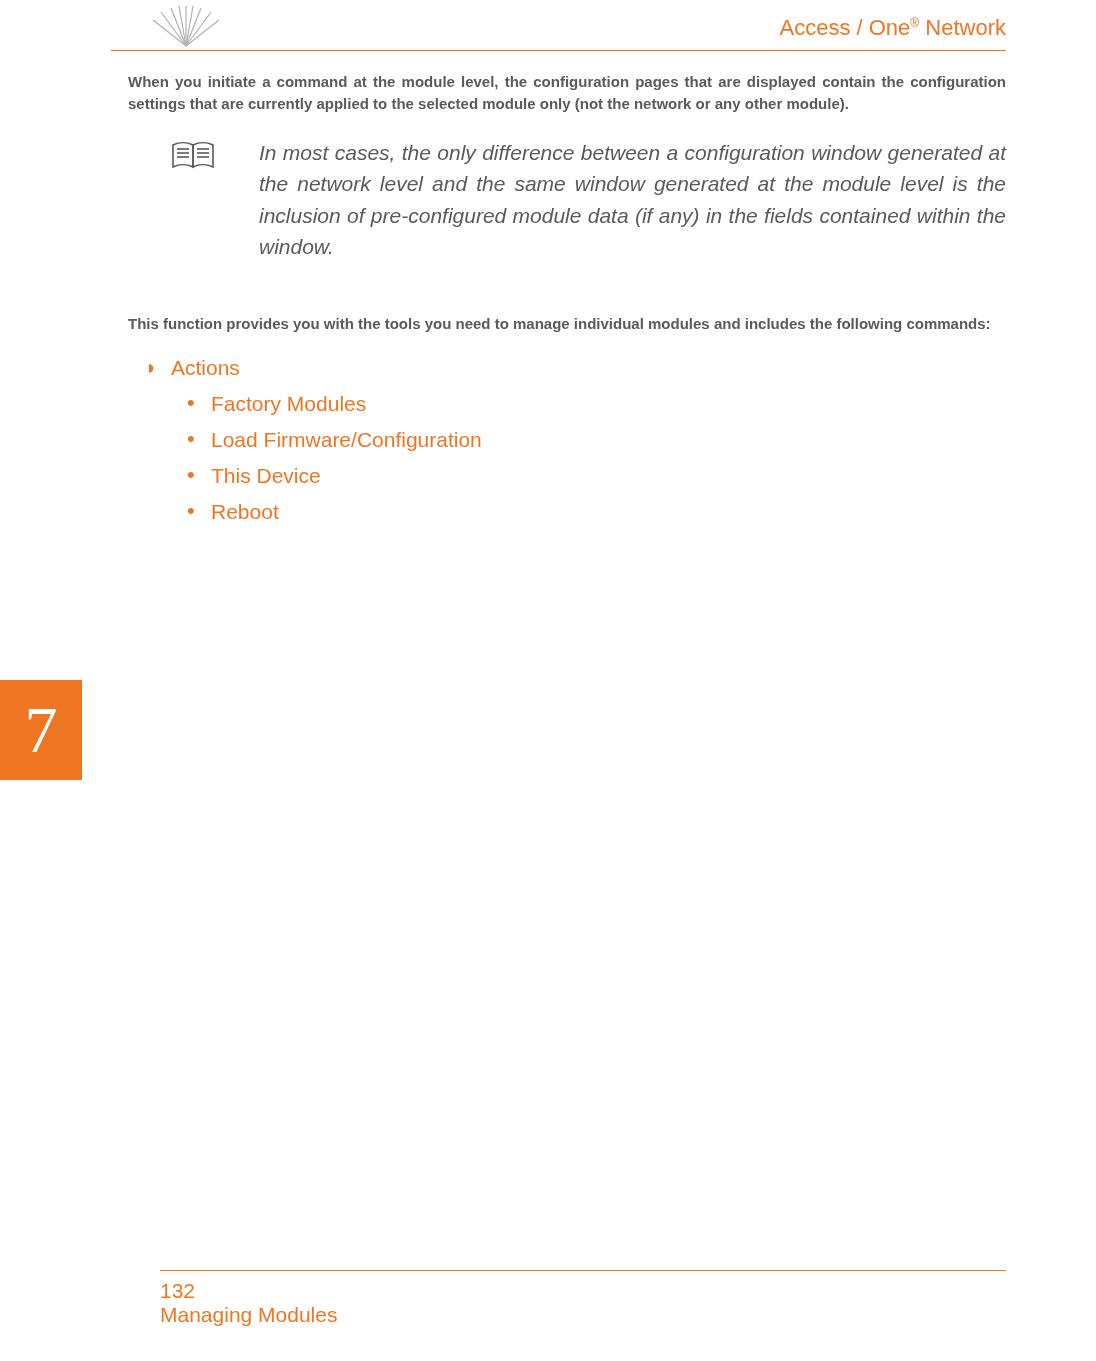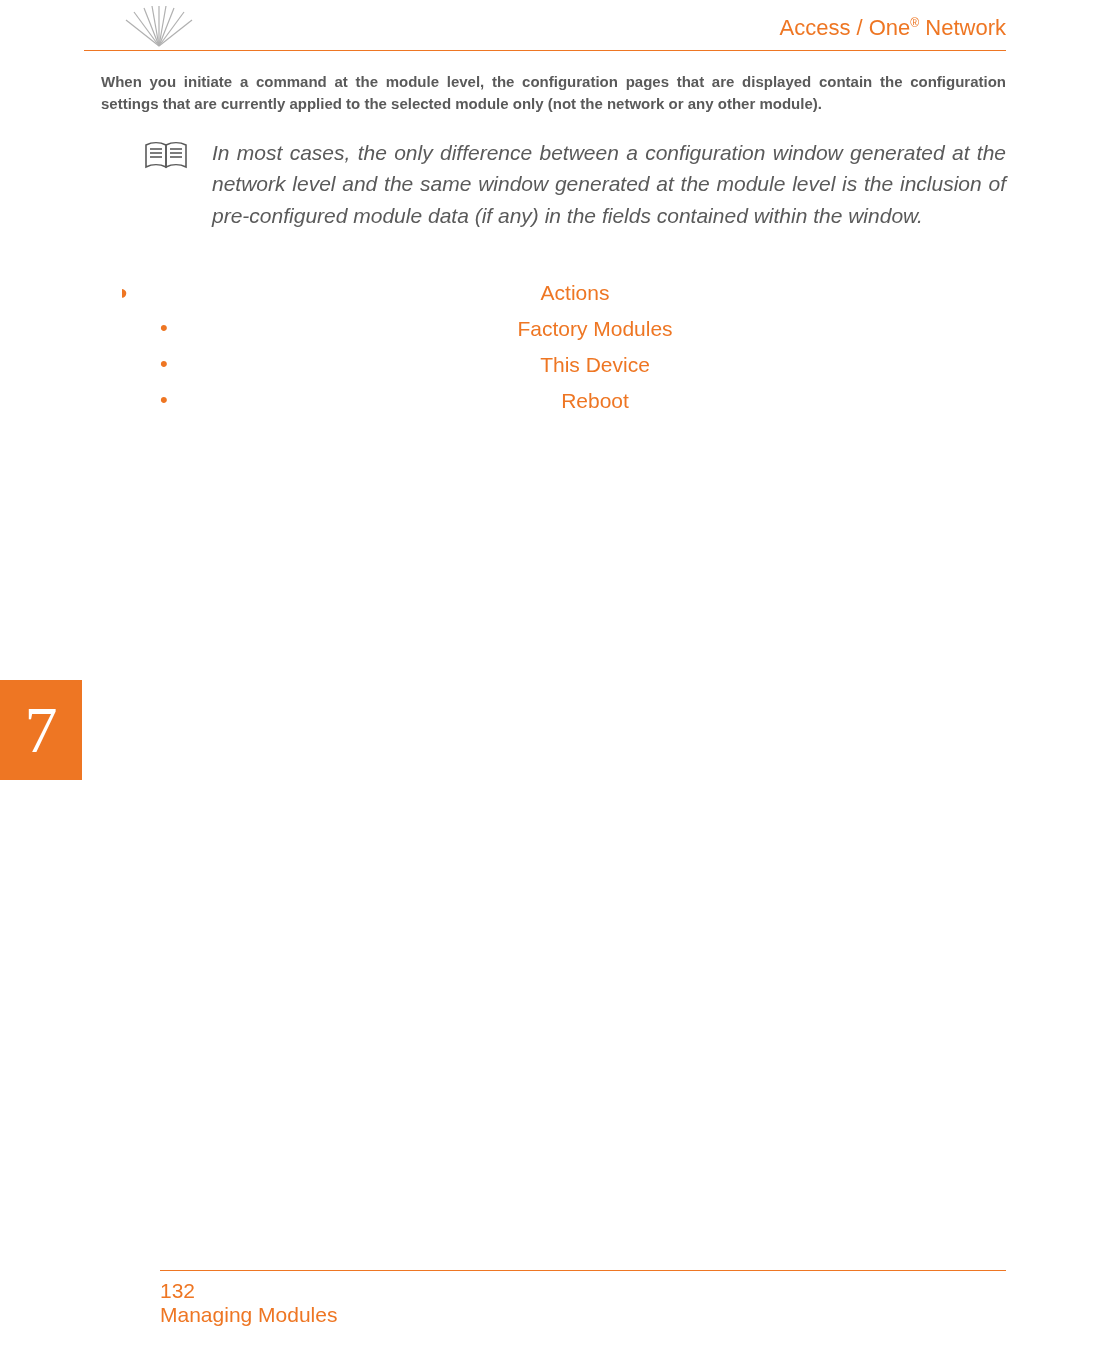--- a/index.html
+++ b/index.html
@@ -10,21 +10,21 @@
     color: #5a5a5a;
     width: 1096px;
     height: 1361px;
     position: relative;
     box-sizing: border-box;
   }
   .page {
     position: relative;
     width: 100%;
     height: 100%;
-    padding: 20px 90px 0 84px;
+    padding: 20px 90px 0 111px;
     box-sizing: border-box;
   }
   .header {
     position: relative;
     height: 30px;
   }
   .logo-mark {
     position: absolute;
     left: 40px;
     top: -14px;
@@ -50,21 +50,21 @@
   }
   .body-text {
     font-size: 15px;
     line-height: 1.45;
     text-align: justify;
     margin: 0 0 22px 17px;
     font-weight: bold;
   }
   .note-block {
     display: flex;
-    gap: 24px;
+    gap: 44px;
     margin: 10px 0 50px 60px;
   }
   .book-icon {
     flex: 0 0 auto;
     margin-top: 4px;
   }
   .note-text {
     font-style: italic;
     font-size: 21px;
     line-height: 1.5;
@@ -82,21 +82,20 @@
     list-style: none;
     padding: 0;
     margin: 14px 0 0 34px;
   }
   .list-lvl1 > li {
     color: #ee7623;
     font-size: 21px;
     margin-bottom: 0;
     position: relative;
     padding-left: 26px;
-    text-align: center;
   }
   .list-lvl1 > li::before {
     content: "◗";
     position: absolute;
     left: 0;
     top: 0;
     color: #ee7623;
     font-size: 20px;
   }
   .list-lvl2 {
@@ -193,26 +192,28 @@
         <line x1="6" y1="16" x2="18" y2="16"></line>
         <line x1="26" y1="8" x2="38" y2="8"></line>
         <line x1="26" y1="12" x2="38" y2="12"></line>
         <line x1="26" y1="16" x2="38" y2="16"></line>
       </g>
     </svg>
     <div class="note-text">In most cases, the only difference between a configuration window generated at the network level and the same window generated at the module level is the inclusion of pre-configured module data (if any) in the fields contained within the window.</div>
   </div>
 
 
+  <p class="body-text">This function provides you with the tools you need to manage individual modules and includes the following commands:</p>
 
   <ul class="list-lvl1">
     <li>
       <span>Actions</span>
       <ul class="list-lvl2">
         <li>Factory Modules</li>
+        <li>Load Firmware/Configuration</li>
         <li>This Device</li>
         <li>Reboot</li>
       </ul>
     </li>
   </ul>
 
   <div class="chapter-tab">7</div>
 
   <div class="footer">
     <hr class="hr-bottom">

